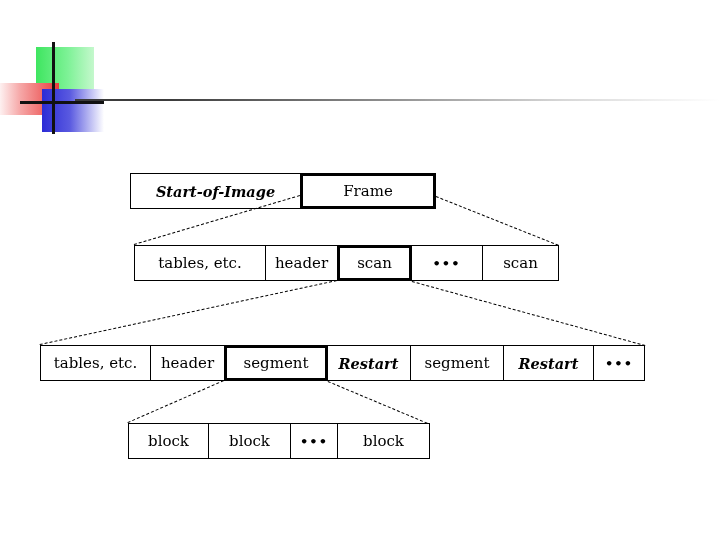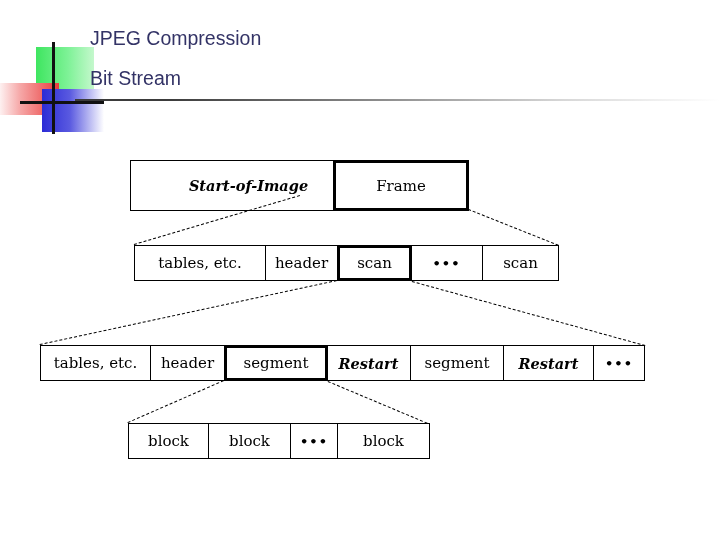--- a/index.html
+++ b/index.html
@@ -141,30 +141,26 @@
 <div id="slide-header">
 
   <div id="logo">
     <div class="sq-green"></div>
     <div class="sq-red"></div>
     <div class="sq-blue"></div>
     <div class="line-v"></div>
     <div class="line-h"></div>
   </div>
 
-  <div id="title-block">
-    <div class="title-line">JPEG Compression</div>
-    <div class="title-line">Bit Stream</div>
-  </div>
 
   <div id="header-rule"></div>
 </div>
 
 <div id="diagram">
-    <div class="row" style="left: 130px; top: 160px; height: 51px; padding-left: 33px;">
+    <div class="row" style="left: 130px; top: 173px; height: 36px;">
       <div class="cell italic" style="width: 170px;">Start-of-Image</div>
       <div class="cell strong" style="width: 136px;">Frame</div>
     </div>
     <div class="row" style="left: 134px; top: 245px; height: 36px;">
       <div class="cell" style="width: 131px;">tables, etc.</div>
       <div class="cell" style="width: 72px;">header</div>
       <div class="cell strong" style="width: 75px;">scan</div>
       <div class="cell ellipsis" style="width: 72px;">•••</div>
       <div class="cell" style="width: 75px;">scan</div>
     </div>

